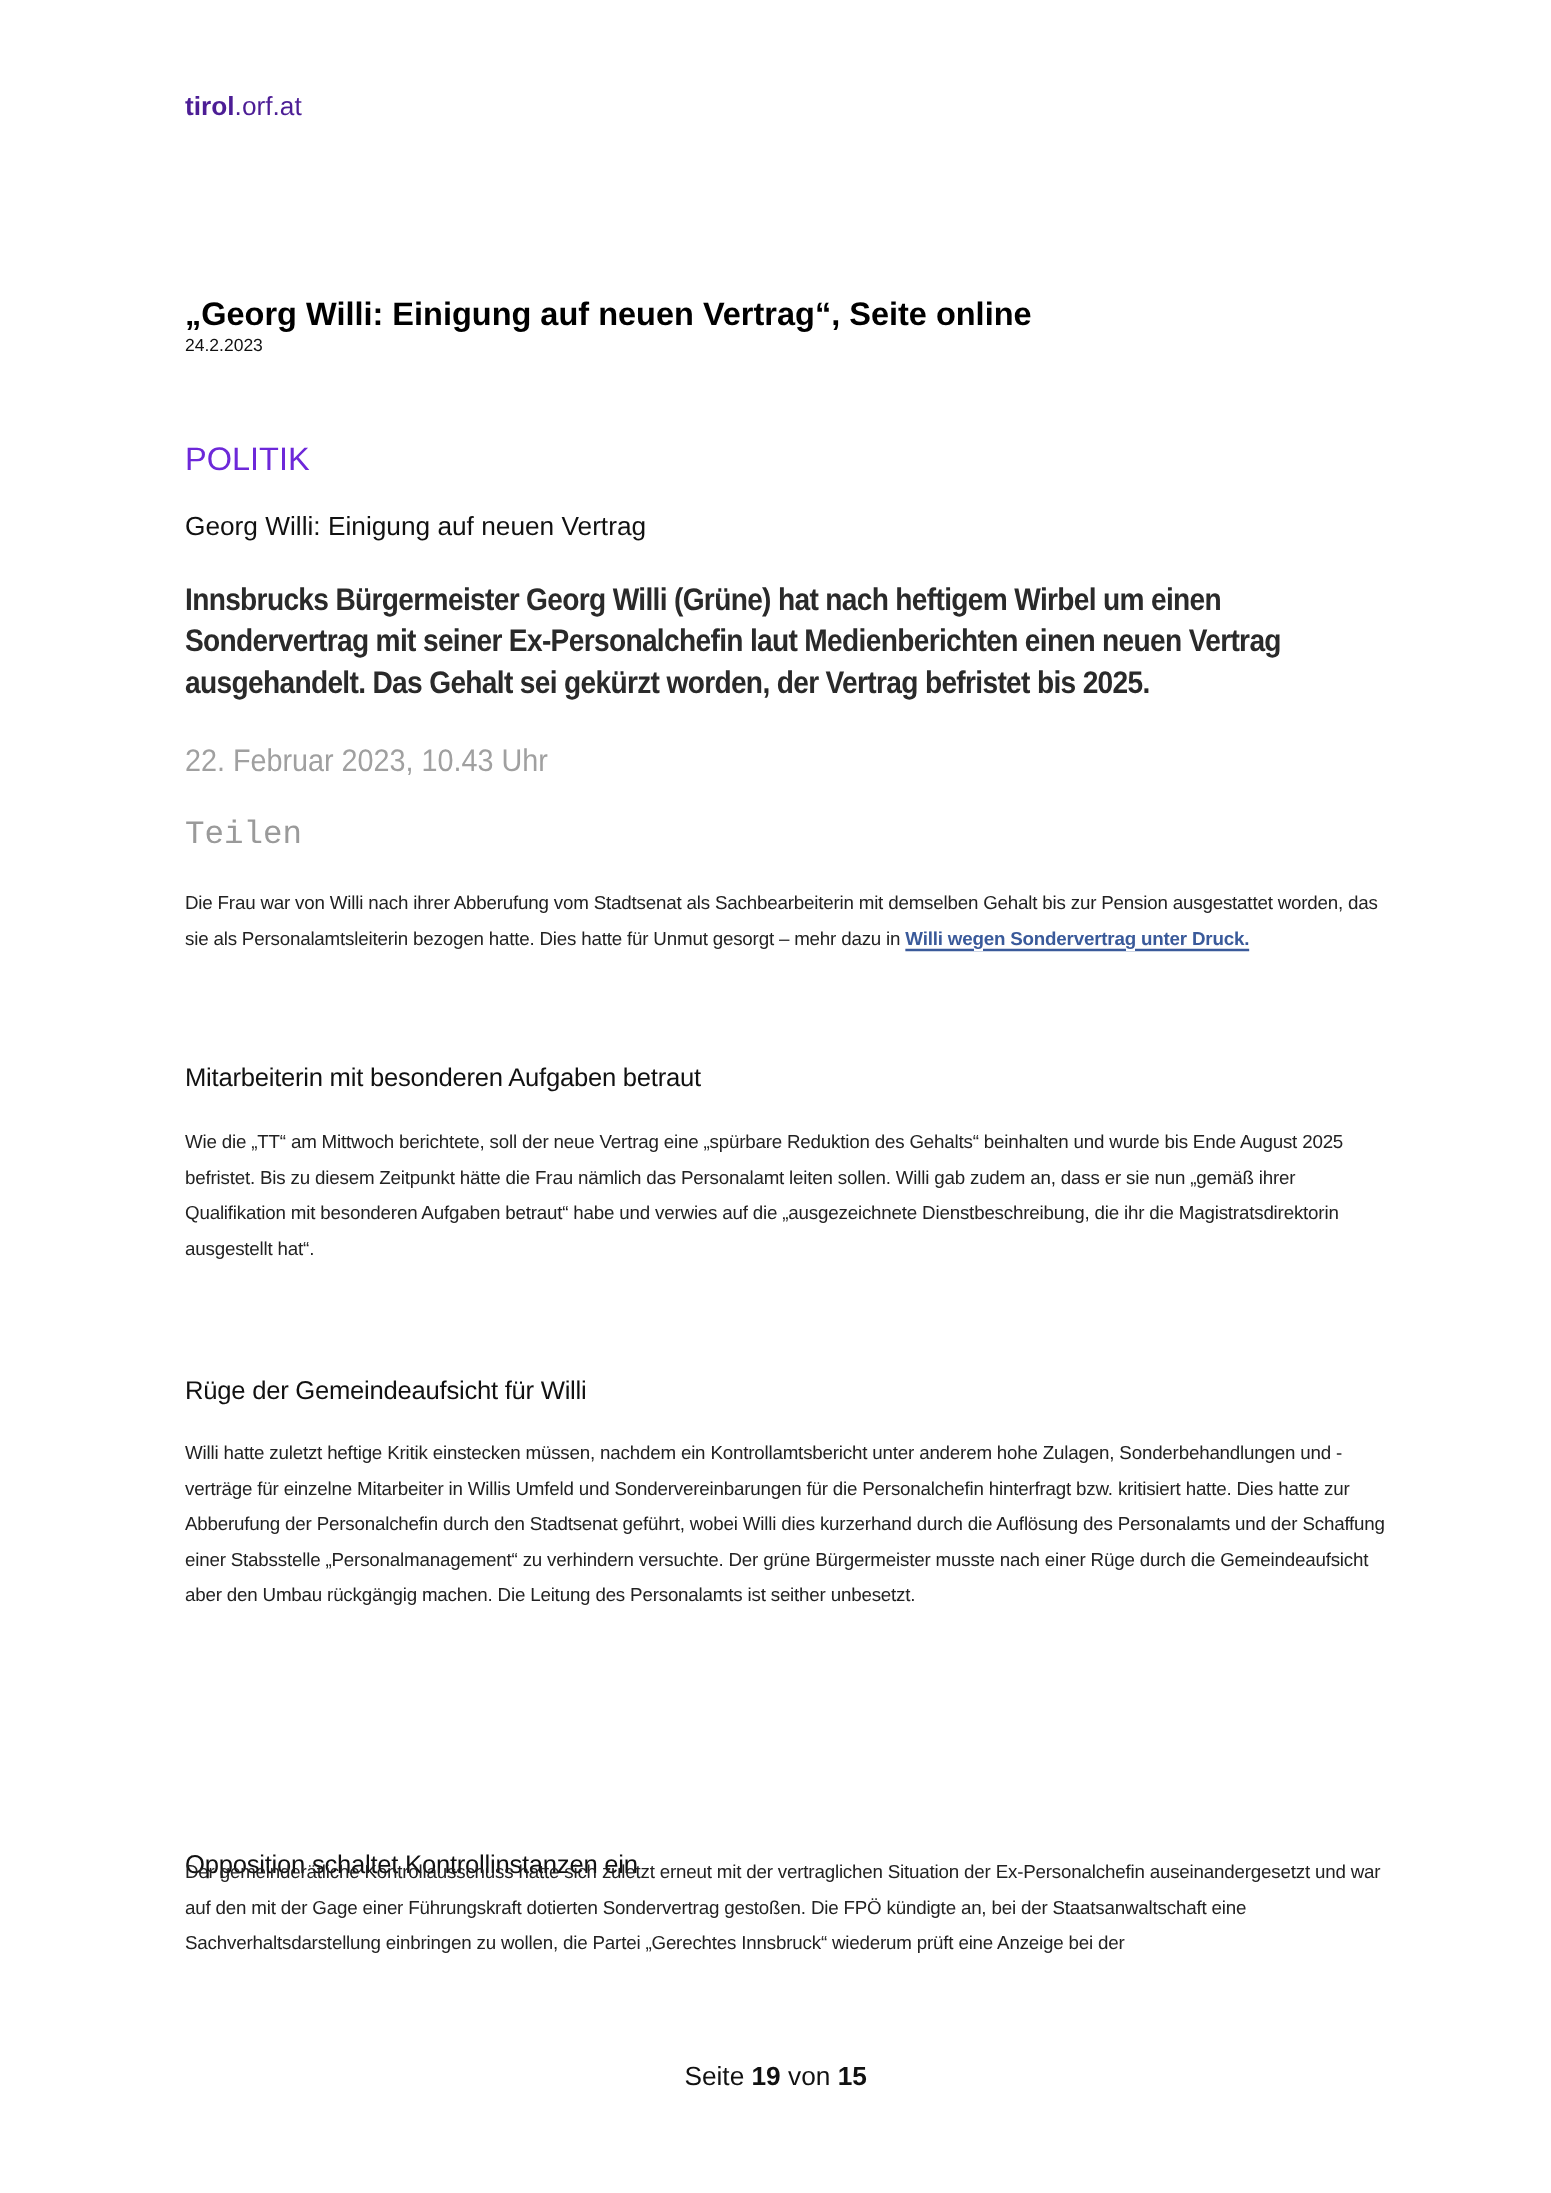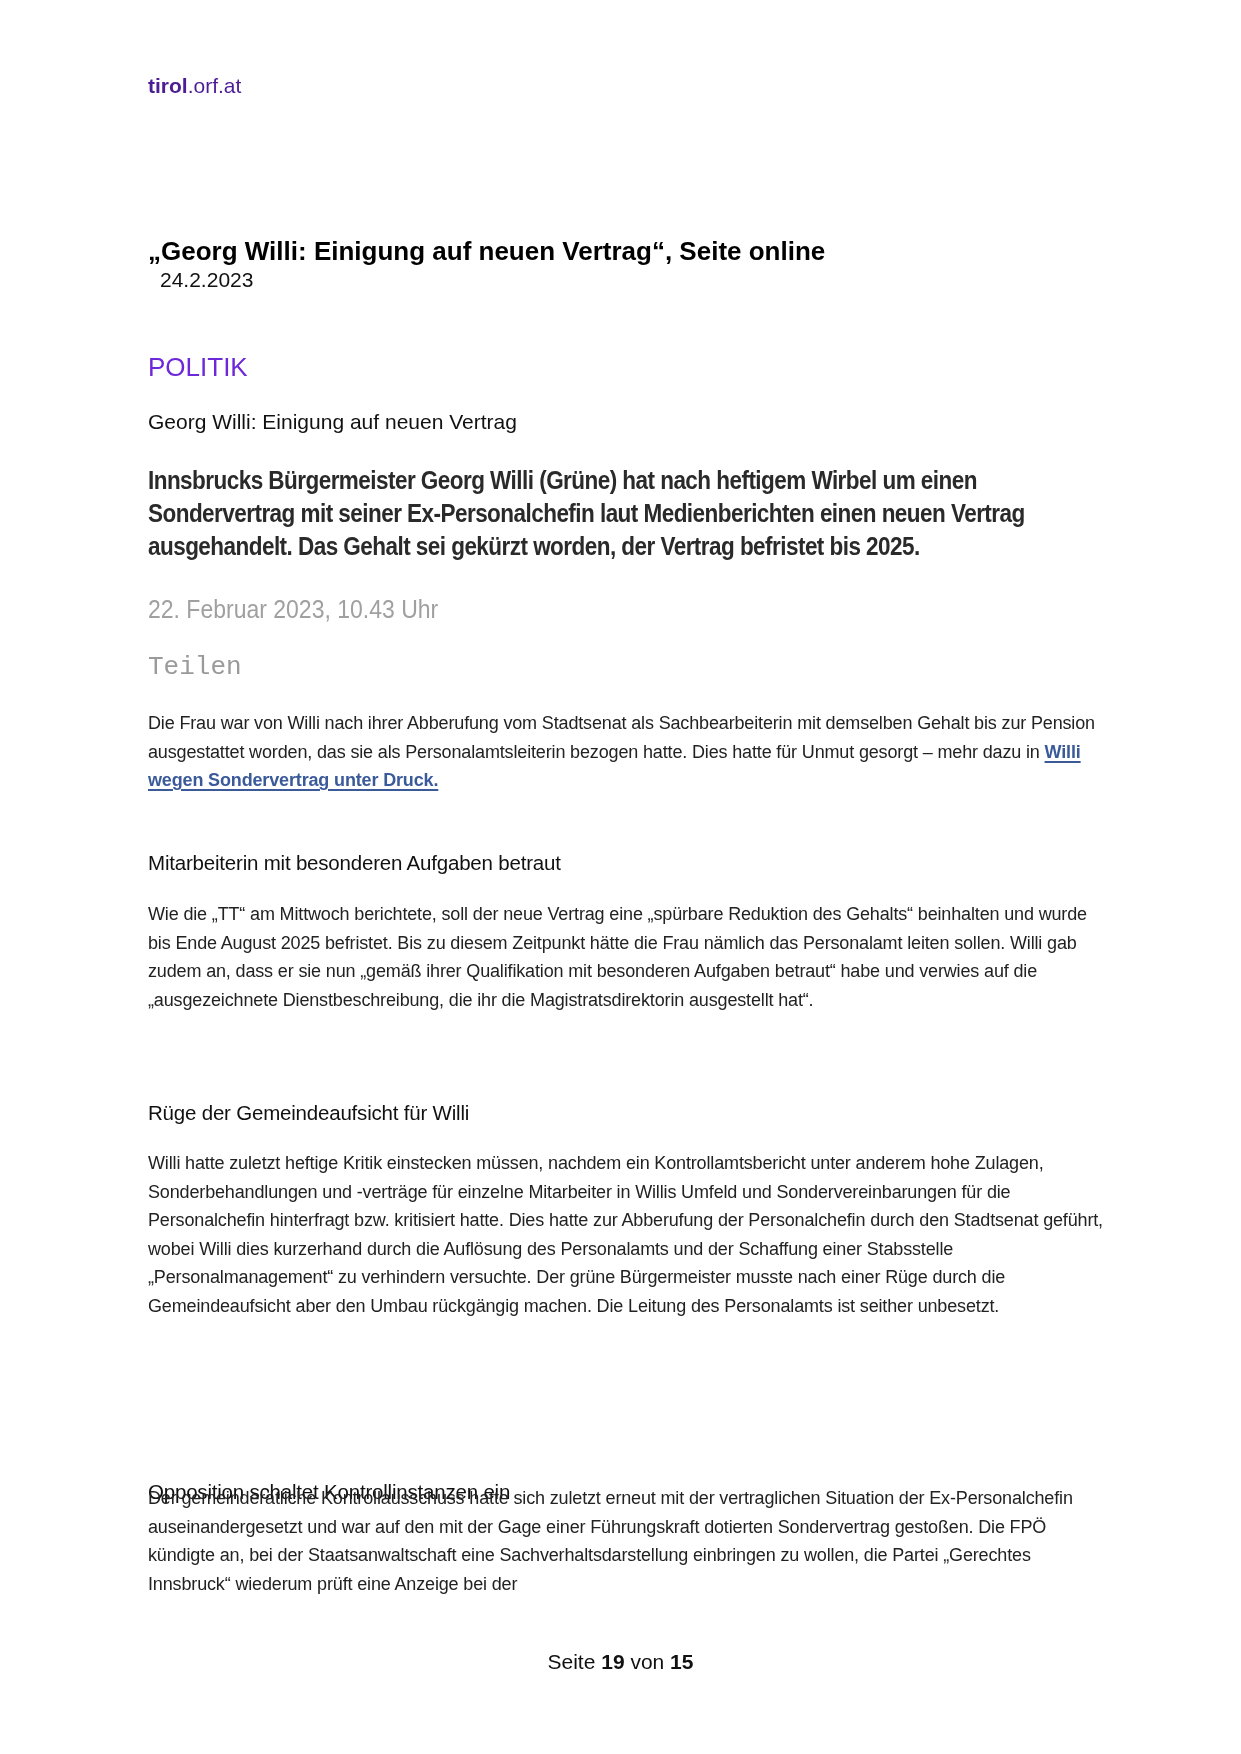--- a/index.html
+++ b/index.html
@@ -24,23 +24,22 @@
     }
     .source b { font-weight: bold; }
     .doc-title {
       top: 236px;
       font-size: 26px;
       font-weight: bold;
       color: #000;
     }
     .doc-date {
       top: 268px;
-      font-size: 21px;
+      font-size: 14px;
       color: #111;
-      margin-left: 12px;
     }
     .section {
       top: 352px;
       font-size: 26px;
       color: #6d28d9;
       letter-spacing: 0;
     }
     .small-title {
       top: 410px;
       font-size: 21px;
@@ -66,21 +65,21 @@
       transform-origin: left top;
     }
     .share {
       top: 652px;
       font-size: 26px;
       color: #9a9a9a;
       font-family: Liberation Mono, monospace;
     }
     .para {
       width: 960px;
-      font-size: 18px;
+      font-size: 15px;
       line-height: 28.6px;
       color: #222;
       letter-spacing: -0.15px;
     }
     .p1 { top: 709px; }
     .p2 { top: 900px; }
     .p3 { top: 1149px; }
     .p4 { top: 1484px; }
     .subhead {
       font-size: 20.5px;

